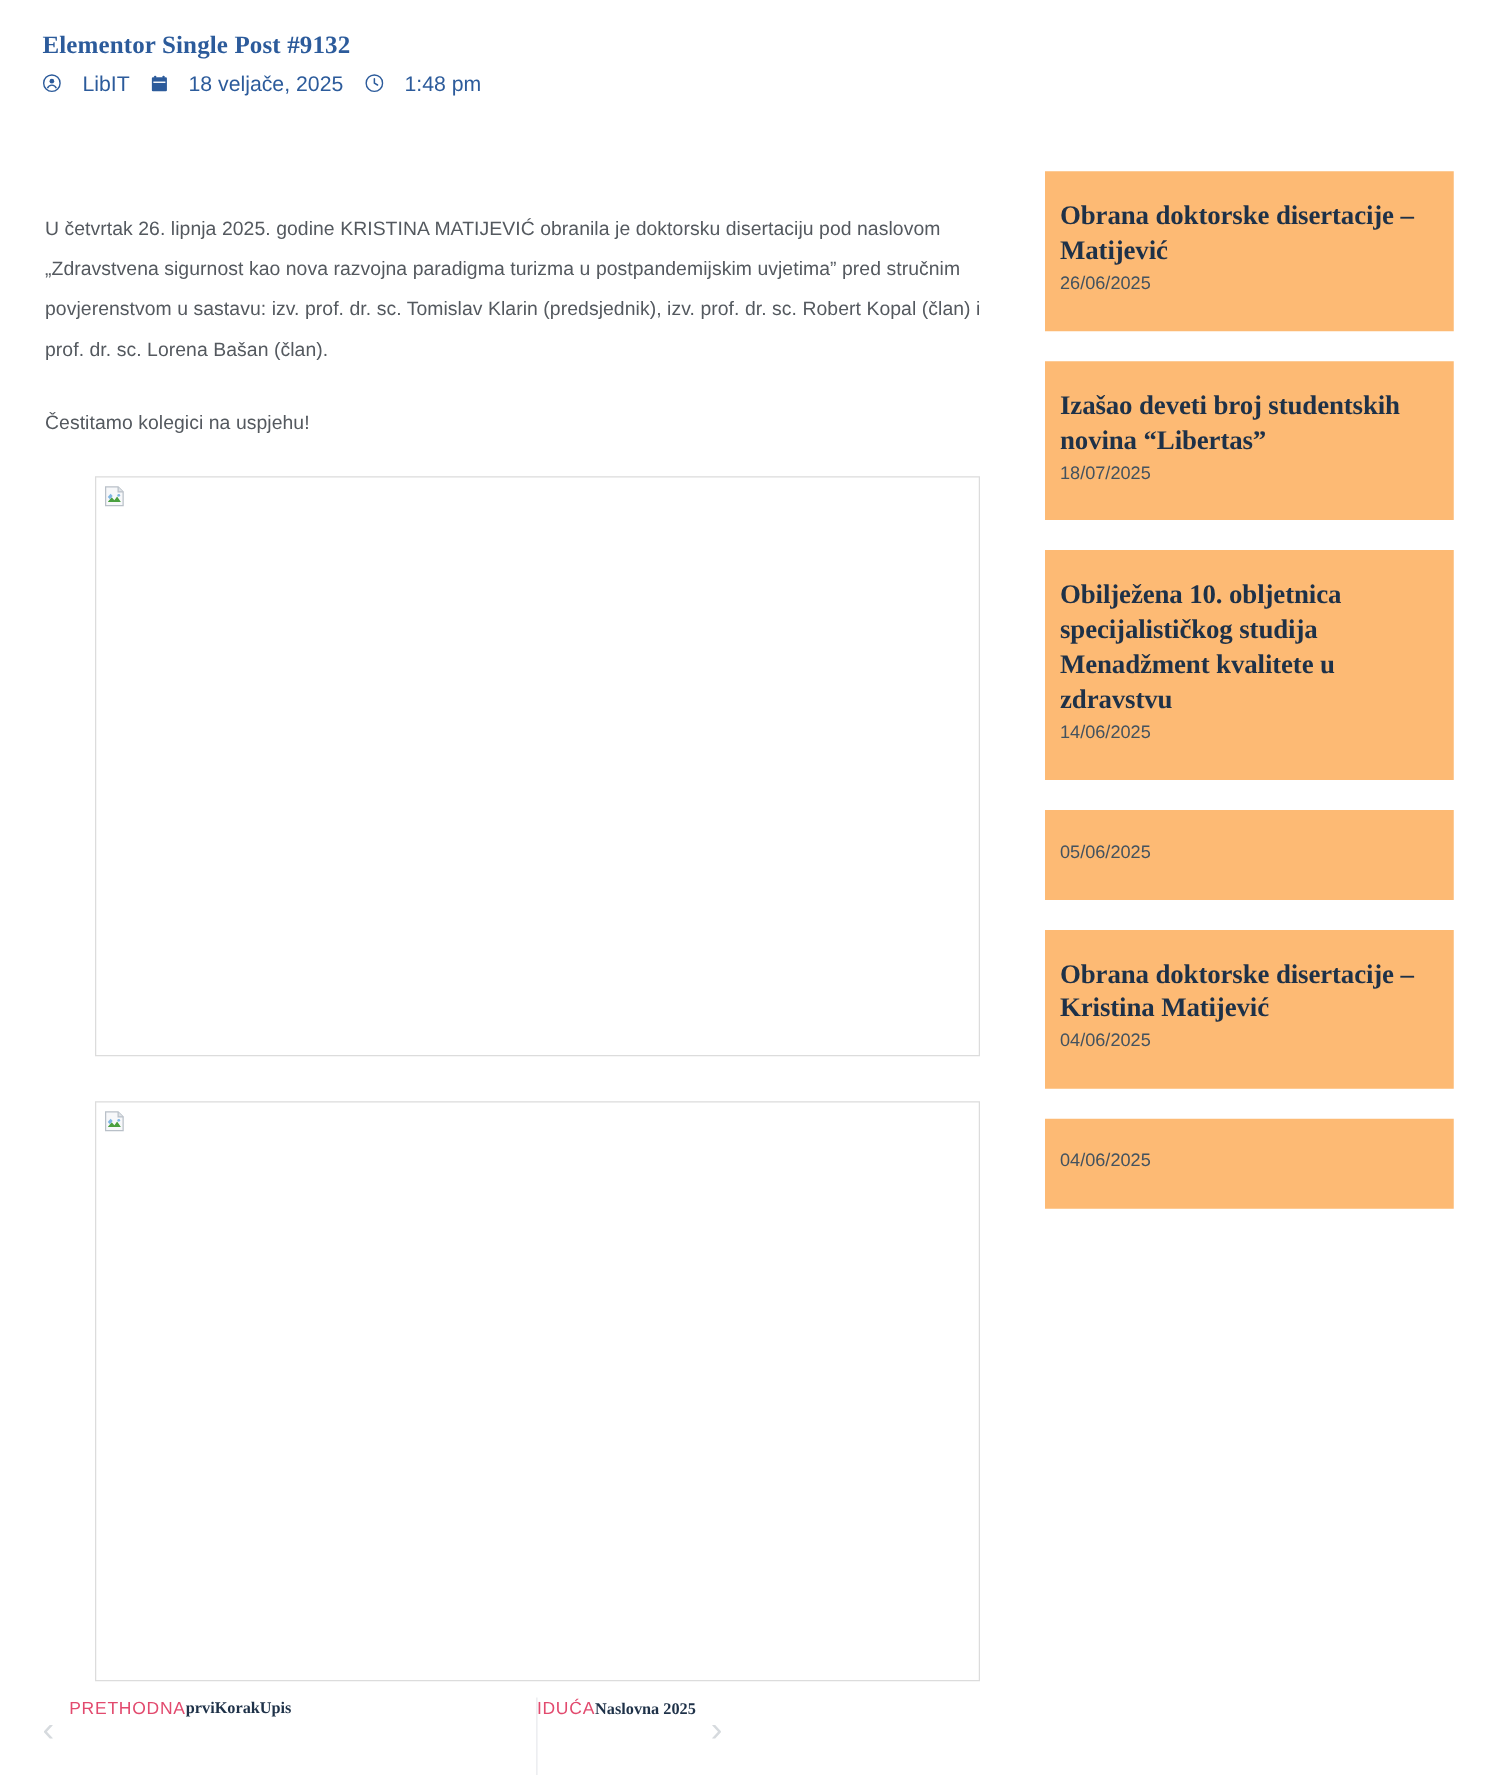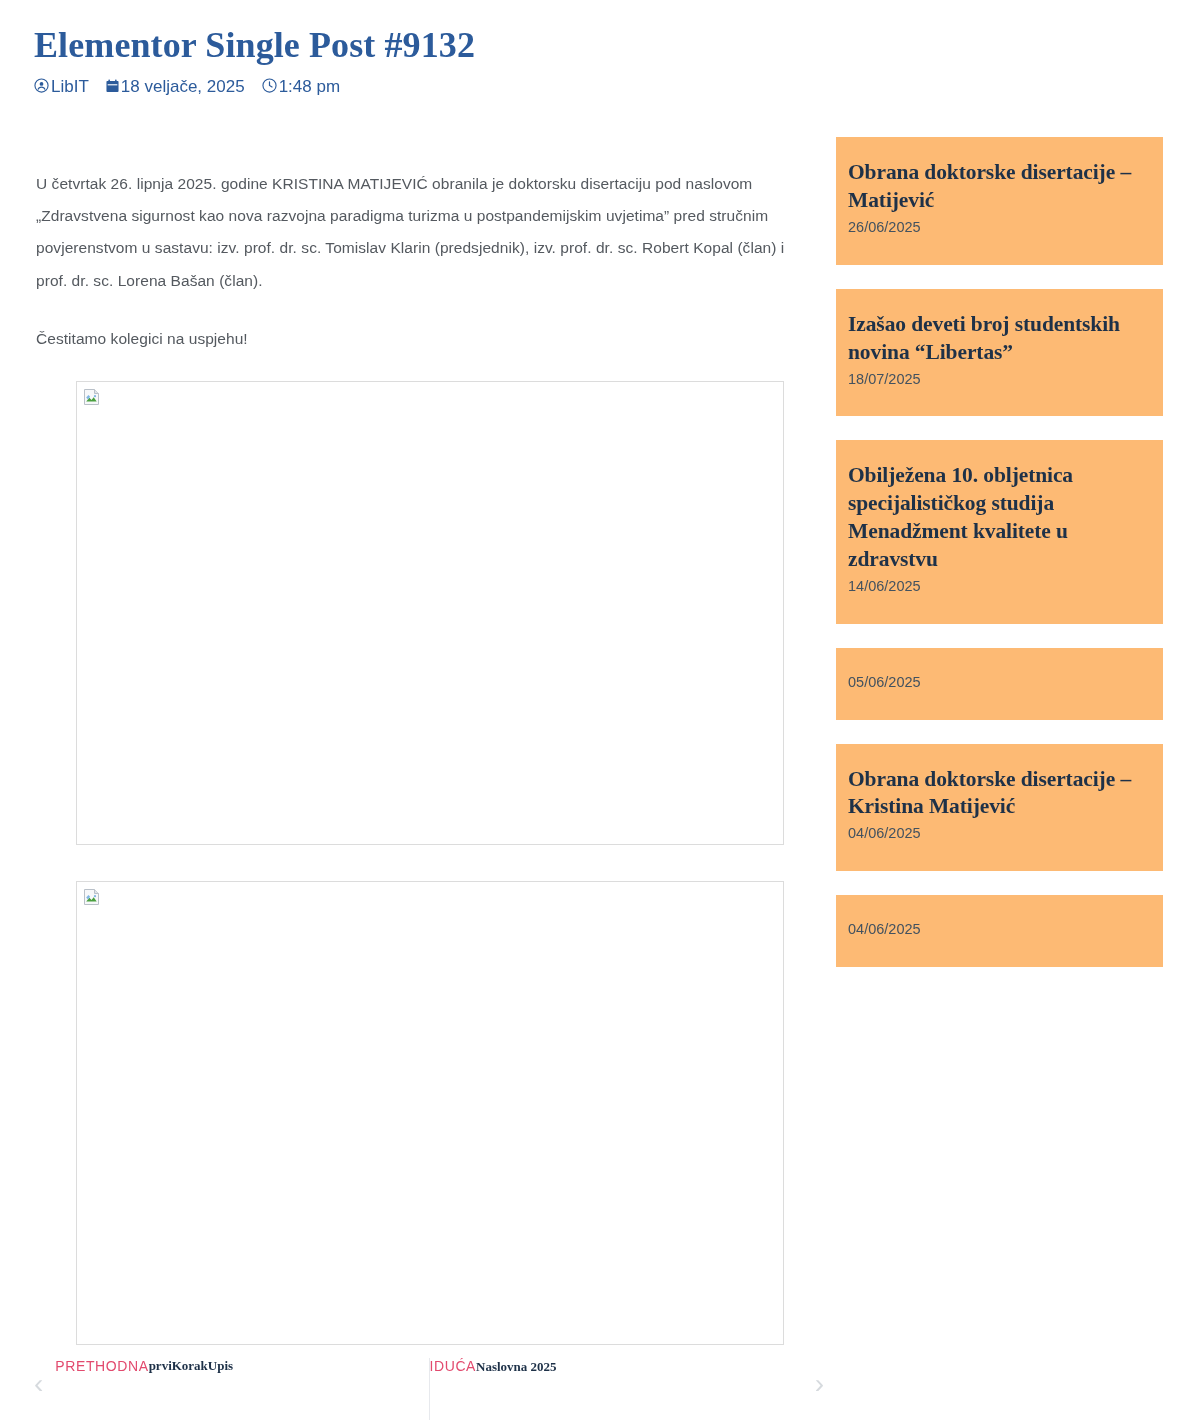--- a/index.html
+++ b/index.html
@@ -26,39 +26,39 @@
   
   .post-header {
     position: absolute;
     left: 34px;
     top: 24px;
     width: 820px;
   }
   .post-title {
     margin: 0;
     font-family: "Liberation Serif", serif;
-    font-size: 36px;
+    font-size: 20px;
     font-weight: 700;
     letter-spacing: 0.1px;
     color: #2c5b9b;
     line-height: 1.2;
   }
   .post-meta {
     margin-top: 10px;
     display: flex;
     align-items: center;
     gap: 17px;
     color: #2c5b9b;
     font-size: 17px;
     line-height: 1;
   }
   .meta-item {
     display: flex;
     align-items: center;
-    gap: 2px;
+    gap: 17px;
     white-space: nowrap;
   }
   .meta-item svg { display: block; }
   .meta-text { position: relative; top: 1px; }
 
   
   .content-col {
     position: absolute;
     left: 36px;
     top: 168px;
@@ -135,21 +135,21 @@
     display: flex;
     align-items: flex-start;
   }
   .nav-side {
     display: flex;
     align-items: flex-start;
     flex: 1 1 0;
     min-width: 0;
   }
   .nav-side.prev { justify-content: flex-start; gap: 12px; }
-  .nav-side.next { justify-content: space-between; gap: 12px; }
+  .nav-side.next { justify-content: flex-start; gap: 12px; }
   .nav-divider {
     width: 1px;
     align-self: stretch;
     background: #e7e9ed;
     margin: 2px 0 0 0;
   }
   .nav-arrow {
     color: #d6dade;
     font-size: 28px;
     line-height: 1;

